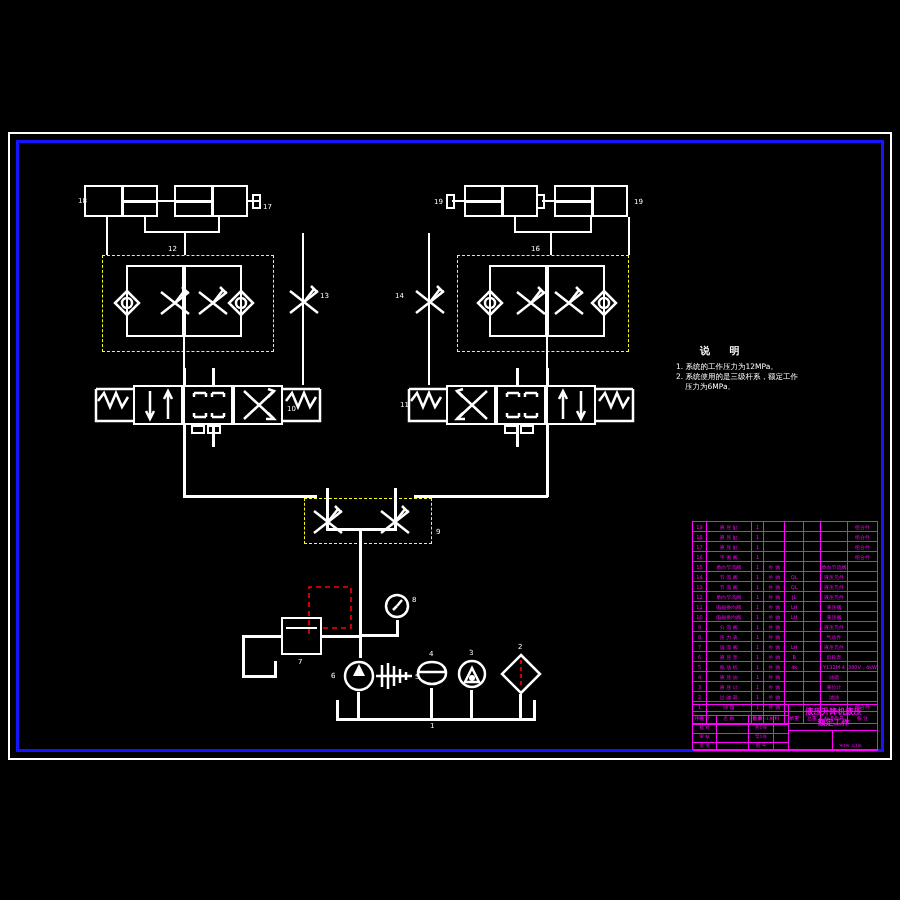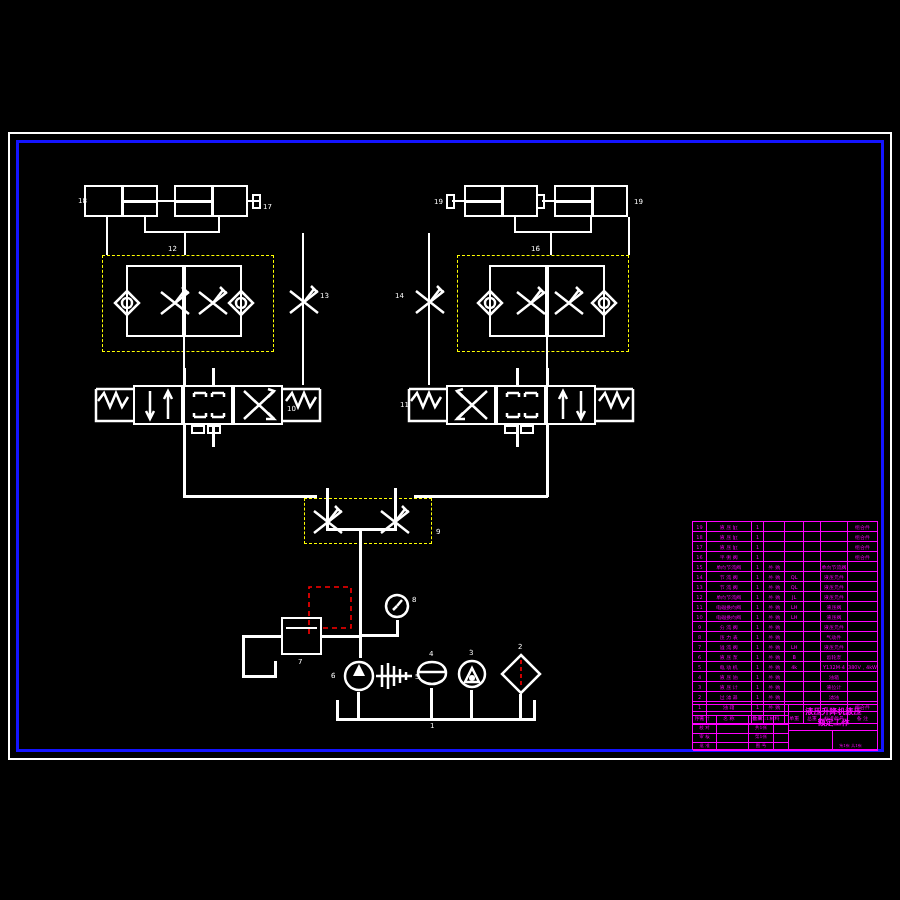--- a/index.html
+++ b/index.html
@@ -328,20 +328,26 @@
     <div class="abs lbl" style="left:396px;top:456px;">8</div>
     <div class="abs lbl" style="left:282px;top:518px;">7</div>
     <div class="abs lbl" style="left:315px;top:532px;">6</div>
     <div class="abs lbl" style="left:399px;top:533px;">5</div>
     <div class="abs lbl" style="left:413px;top:510px;">4</div>
     <div class="abs lbl" style="left:453px;top:509px;">3</div>
     <div class="abs lbl" style="left:502px;top:503px;">2</div>
     <div class="abs lbl" style="left:414px;top:582px;">1</div>
   </div>
 
+  <div class="abs" id="notes">
+    <div class="nt-head">说  明</div>
+    <div class="nt-line">1. 系统的工作压力为12MPa。</div>
+    <div class="nt-line">2. 系统使用的是三级杆系，额定工作</div>
+    <div class="nt-line nt-ind">压力为6MPa。</div>
+  </div>
 
   <table class="abs" id="parts-table">
     <tbody id="parts-body">
         <tr>
           <td class="no">19</td>
           <td class="nm">液 压 缸</td>
           <td class="qt">1</td>
           <td class="mt"></td>
           <td class="c5"></td>
           <td class="c6"></td>

